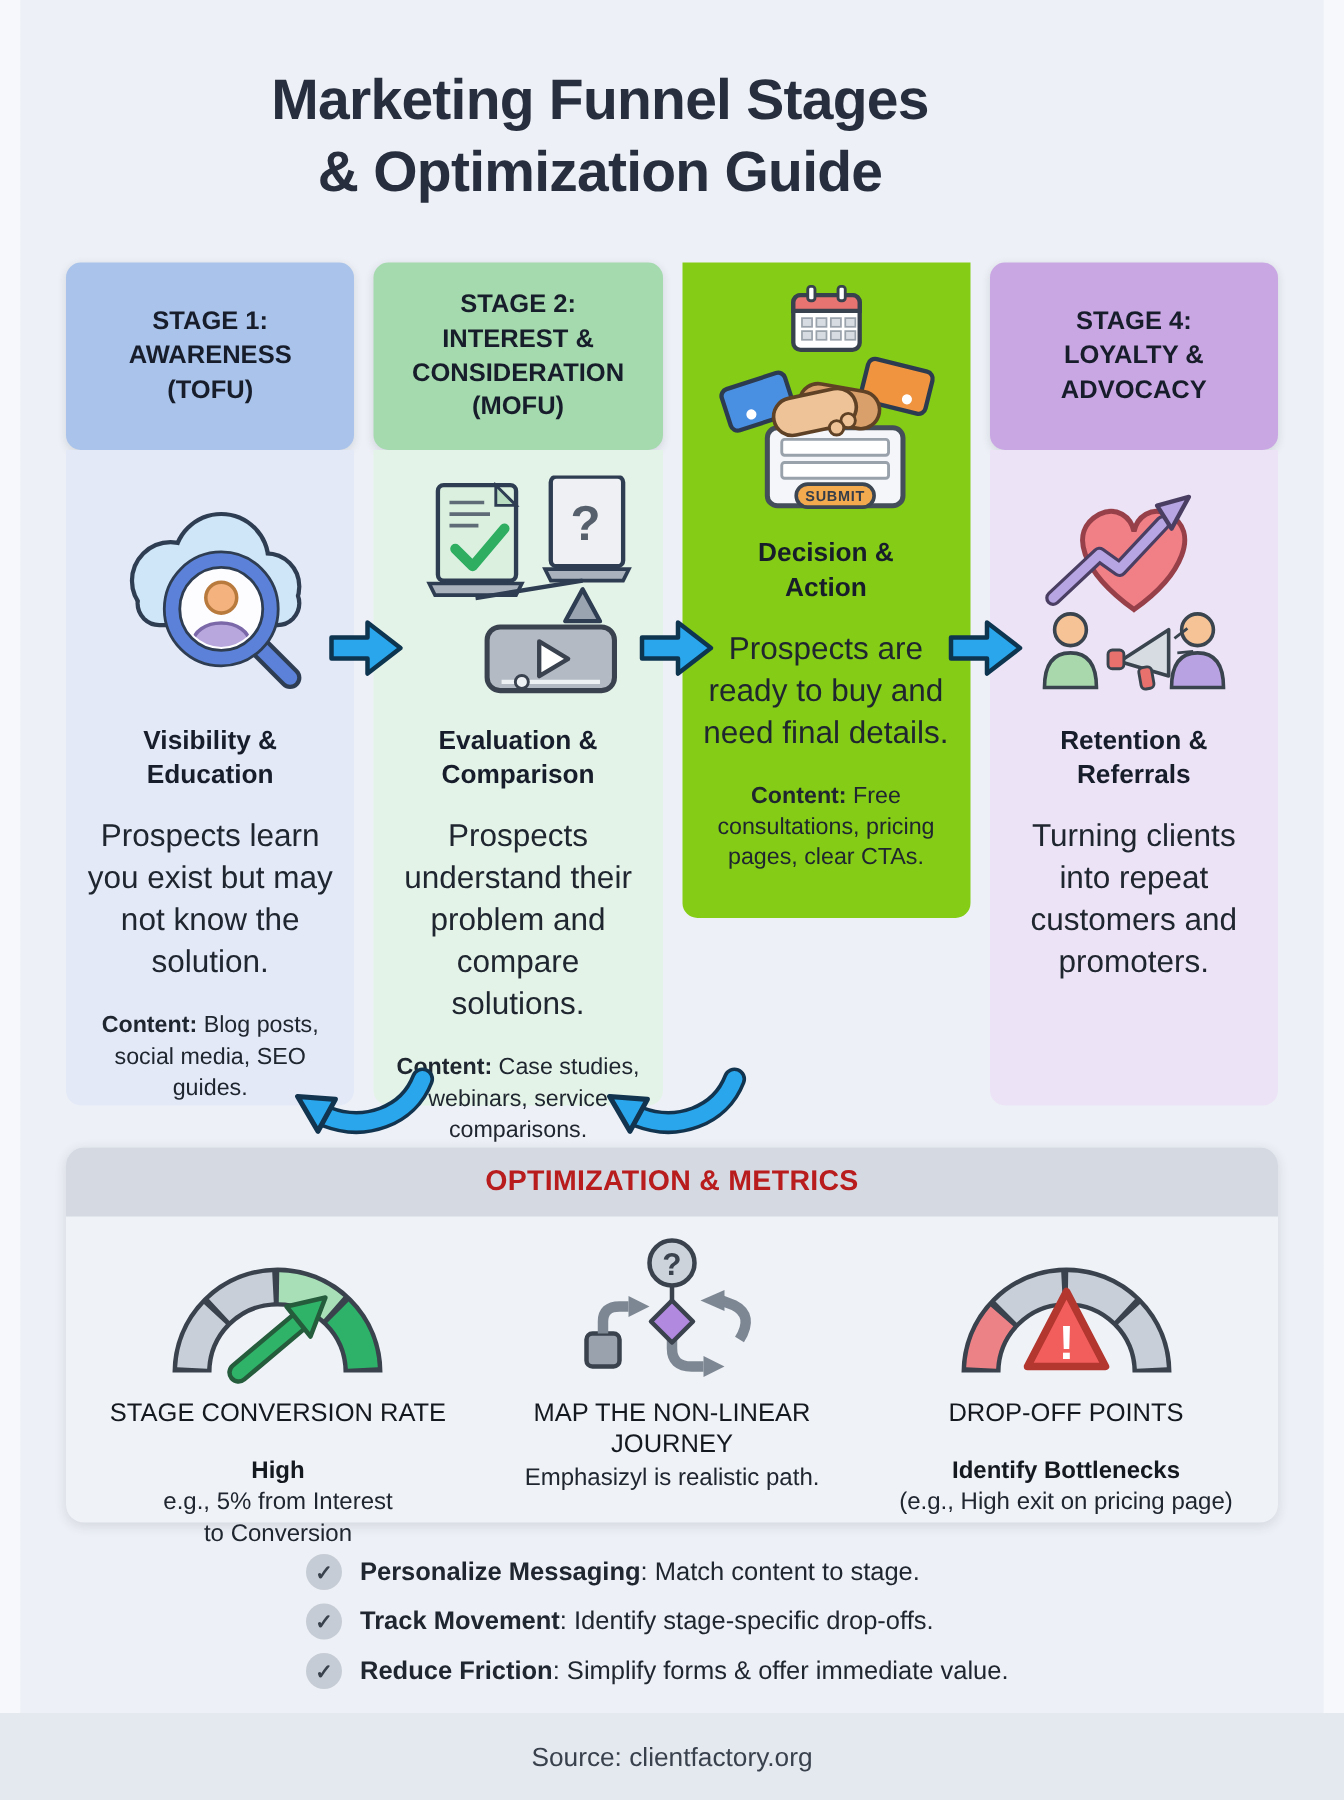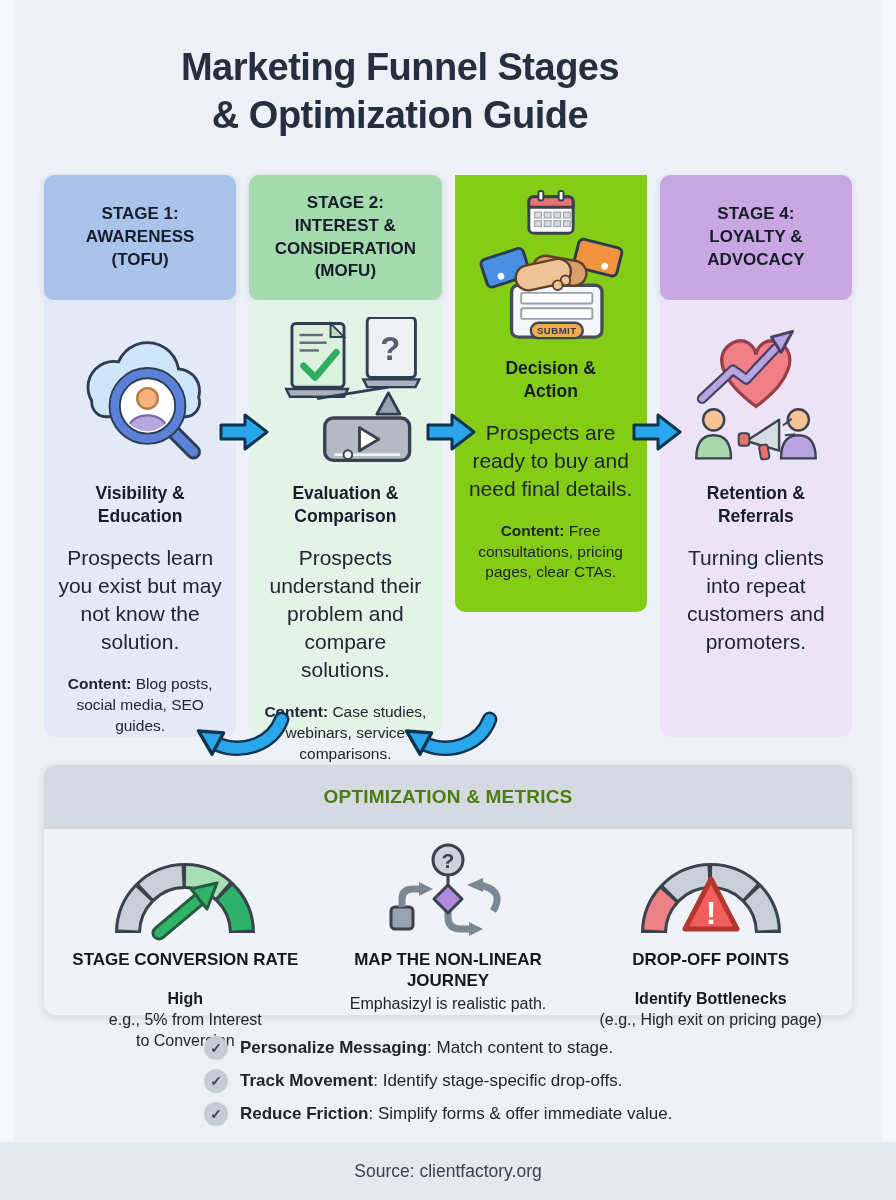--- a/index.html
+++ b/index.html
@@ -32,28 +32,28 @@
   .stage-content b{font-weight:700;}
   
   .fwd-arrow{position:absolute;width:54px;height:40px;}
   .back-arrow{position:absolute;width:98px;height:60px;}
   
   .panel{
     position:absolute;left:44px;top:765px;width:808px;height:250px;
     background:#eff2f7;border-radius:12px;box-shadow:0 2px 8px rgba(50,60,80,.14);
   }
   .panel-header{
-    height:64px;background:#d4d9e2;border-radius:12px 12px 0 0;
+    height:46px;background:#d4d9e2;border-radius:12px 12px 0 0;
     display:flex;align-items:center;justify-content:center;
-    font-size:19px;font-weight:700;color:#4d7c0f;letter-spacing:.2px;
+    font-size:19px;font-weight:700;color:#b91c1c;letter-spacing:.2px;
   }
   .metrics{display:flex;padding:12px 10px 0 10px;}
   .metric{flex:1;text-align:center;}
   .metric-icon{height:100px;display:flex;align-items:flex-end;justify-content:center;}
-  .metric-title{font-size:17px;font-weight:700;margin-top:8px;line-height:1.25;color:#14181f;}
+  .metric-title{font-size:17px;font-weight:400;margin-top:8px;line-height:1.25;color:#14181f;}
   .metric-highlight{font-size:16px;font-weight:700;margin-top:20px;color:#14181f;}
   .metric-note{font-size:16px;line-height:1.3;margin-top:2px;color:#20262f;}
   
   .tips{position:absolute;left:168px;top:1036px;width:620px;}
   .tip-row{display:flex;align-items:center;margin-bottom:9px;}
   .tip-check{
     width:24px;height:24px;border-radius:50%;background:#c6ccd5;flex:0 0 24px;
     display:flex;align-items:center;justify-content:center;
     font-size:14px;color:#39424d;font-weight:700;margin-left:36px;
   }

